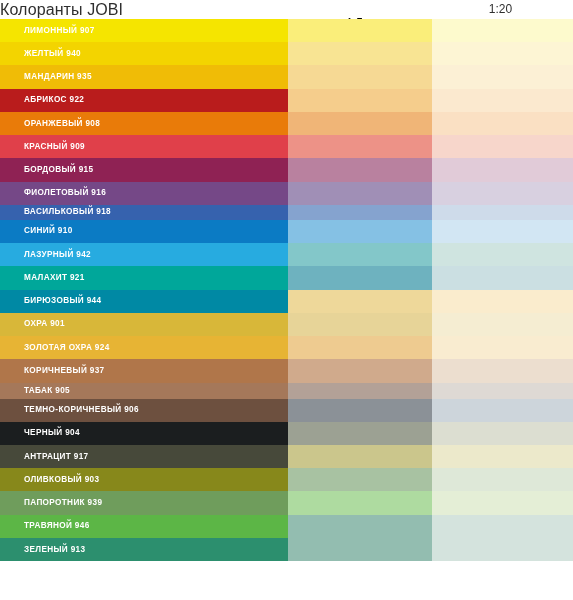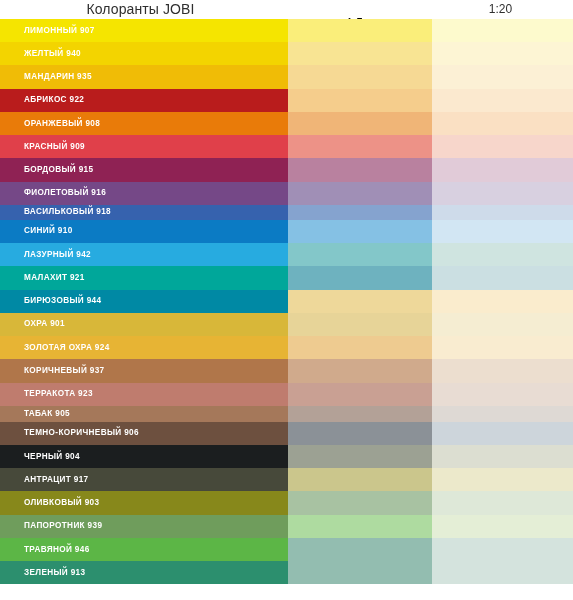--- a/index.html
+++ b/index.html
@@ -23,22 +23,22 @@
     position: relative;
     height: 19px;
     width: 573px;
     background: #ffffff;
   }
   .header-title {
     position: absolute;
     left: 0;
     top: 1px;
     width: 281px;
-    text-align: center;
-    font-size: 14px;
+    text-align: left;
+    font-size: 16px;
     font-weight: 400;
     color: #2f2f2f;
     letter-spacing: 0.1px;
     line-height: 17px;
     white-space: nowrap;
   }
   .header-ratio-1 {
     position: absolute;
     left: 281px;
     top: 15px;
@@ -217,27 +217,20 @@
         <div class="cell-mid" style="background: rgb(238, 203, 144);"></div>
         <div class="cell-light" style="background: rgb(249, 236, 208);"></div>
       </div>
       <div class="swatch-row" style="height: 23.24px;">
         <div class="cell-base" style="background: rgb(176, 118, 74);">
           <span class="swatch-label">КОРИЧНЕВЫЙ 937</span>
         </div>
         <div class="cell-mid" style="background: rgb(208, 170, 140);"></div>
         <div class="cell-light" style="background: rgb(236, 222, 207);"></div>
       </div>
-      <div class="swatch-row" style="height: 23.24px;">
-        <div class="cell-base" style="background: rgb(191, 124, 110);">
-          <span class="swatch-label">ТЕРРАКОТА 923</span>
-        </div>
-        <div class="cell-mid" style="background: rgb(201, 160, 147);"></div>
-        <div class="cell-light" style="background: rgb(232, 220, 211);"></div>
-      </div>
       <div class="swatch-row" style="height: 16px;">
         <div class="cell-base" style="background: rgb(165, 120, 90);">
           <span class="swatch-label">ТАБАК 905</span>
         </div>
         <div class="cell-mid" style="background: rgb(179, 161, 151);"></div>
         <div class="cell-light" style="background: rgb(222, 217, 212);"></div>
       </div>
       <div class="swatch-row" style="height: 23.24px;">
         <div class="cell-base" style="background: rgb(109, 80, 63);">
           <span class="swatch-label">ТЕМНО-КОРИЧНЕВЫЙ 906</span>

